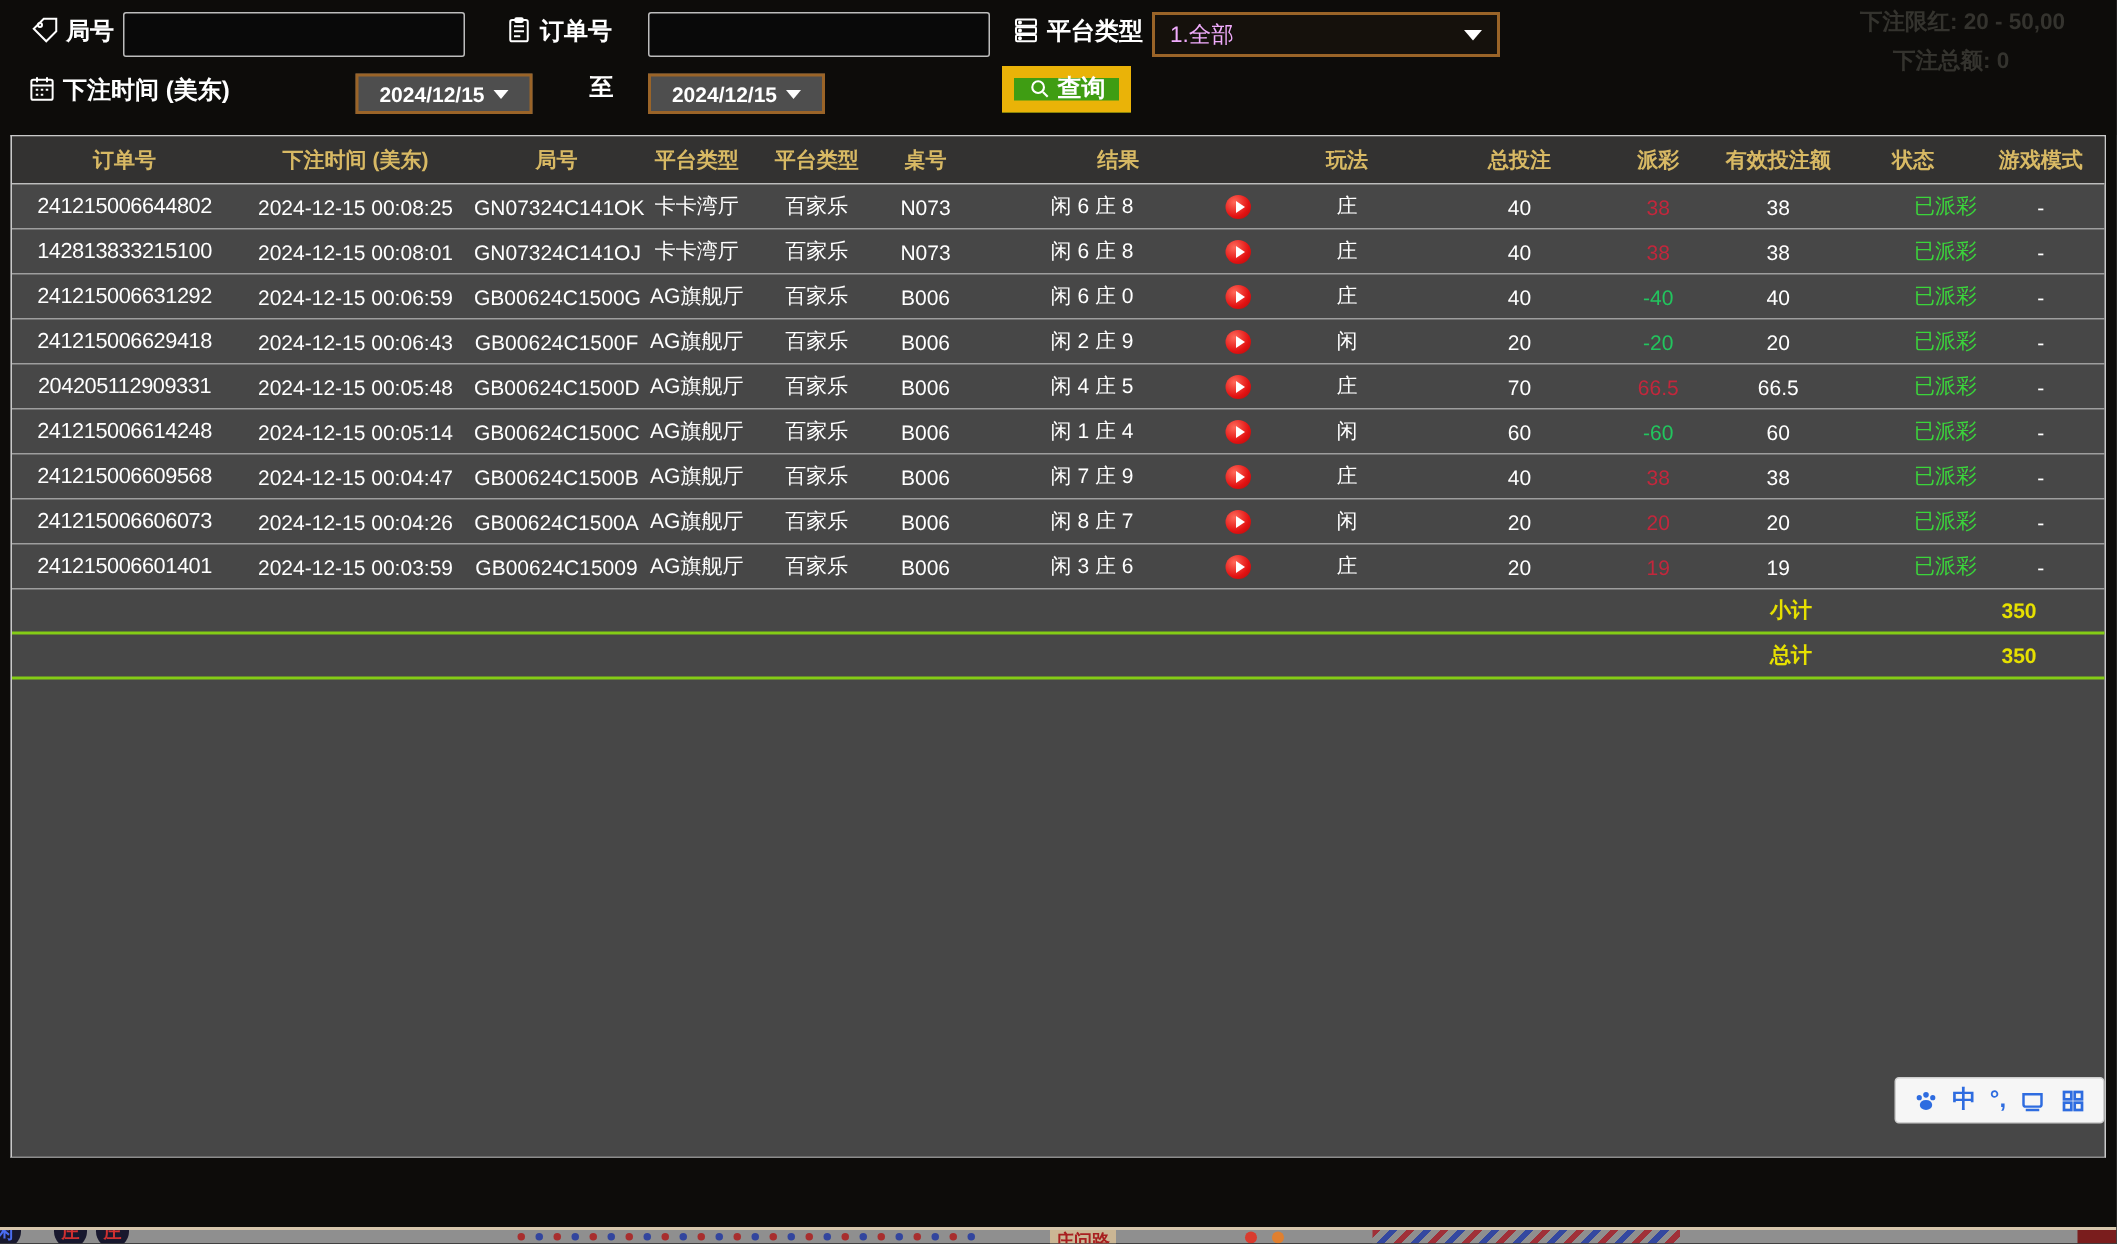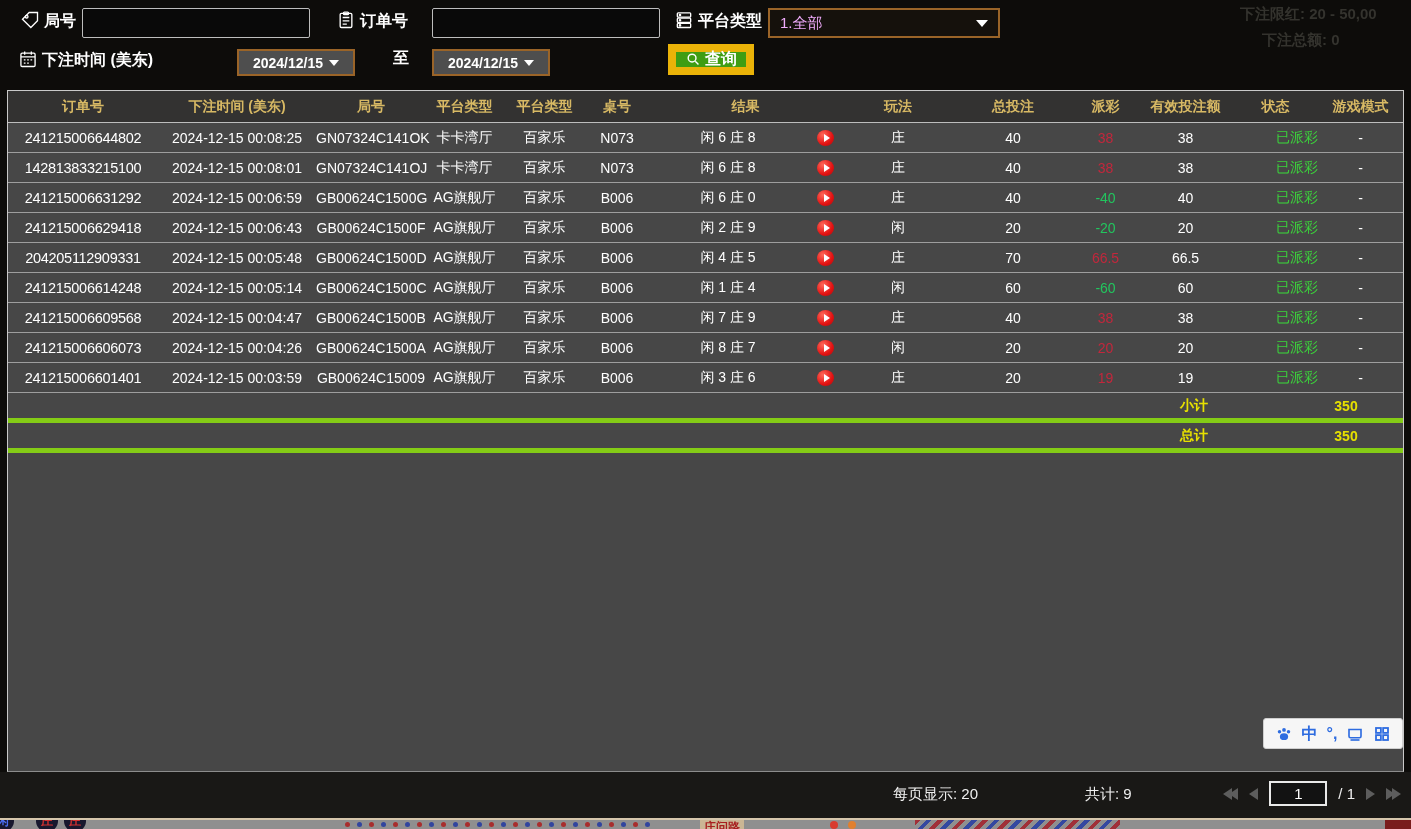--- a/index.html
+++ b/index.html
@@ -28,21 +28,21 @@
   .thead-row, .tr { display:grid; grid-template-columns:150px 158px 110px 77px 83px 62px 160px 35px 110px 120px 65px 95px 85px 1fr; align-items:center; }
   .thead-row { height:32px; background:#333231; border-bottom:1px solid #bdbdbd; }
   .th { color:#d8b964; font-size:14px; font-weight:bold; text-align:center; }
   .th.span2 { grid-column:7 / span 2;font-family:Liberation Serif, serif; }
   .tr { height:30px; border-bottom:1px solid #9e9e9e; }
   .td { color:#fff; font-size:14px; text-align:center; white-space:nowrap; }
   .td.c-order { font-size:14.5px; letter-spacing:-0.3px; }
   .td.pos { color:#c2273c; }
   .td.neg { color:#22c55e; }
   .td.status-green { color:#3bd43b;text-align:right; }
-  .tr.sum { border-bottom:5px solid #84cc16;gap:37px; }
+  .tr.sum { border-bottom:2px solid #84cc16;gap:37px; }
   .tr.sum .td { color:#e6e000; font-weight:bold; }
   .play-icon { width:17px; height:16px; display:inline-block; position:relative; border-radius:50%;
                background:radial-gradient(circle at 35% 30%, #ff6a5a, #e31212 60%, #a90c0c); vertical-align:middle; cursor:pointer; }
   .play-icon::after { content:""; position:absolute; left:6.5px; top:4px; border-left:6px solid #fff; border-top:4px solid transparent; border-bottom:4px solid transparent; }
 
   
   .imebar { position:absolute; left:1255px; top:627px; width:140px; height:31px; background:#f6f6f6; border:1px solid #cfcfcf; border-radius:3px; display:flex; align-items:center; justify-content:space-around; padding:0 6px; }
   .imebar .ime-item { color:#2e6ce0; font-size:16px; font-weight:bold; cursor:pointer; line-height:1; }
   .imebar svg { width:18px; height:18px; display:block; cursor:pointer; }
 
@@ -351,42 +351,20 @@
         </svg>
       <svg viewBox="0 0 24 24" fill="none" stroke="#2e6ce0" stroke-width="2.4">
           <rect x="4" y="4" width="6.5" height="6.5"></rect>
           <rect x="13.5" y="4" width="6.5" height="6.5"></rect>
           <rect x="4" y="13.5" width="6.5" height="6.5"></rect>
           <rect x="13.5" y="13.5" width="6.5" height="6.5"></rect>
         </svg>
     </div>
   </div>
 
-  <div class="pagebar">
-    <span class="pg-text" style="left:893px;">每页显示: 20</span>
-    <span class="pg-text" style="left:1085px;">共计: 9</span>
-    <div class="pg-controls">
-      <span class="pg-arrow">
-          <i class="tri l"></i>
-          <i class="tri l"></i>
-        </span>
-      <span class="pg-arrow">
-          <i class="tri l"></i>
-        </span>
-      <input class="pg-input" value="1" style="">
-      <span class="pg-of">/  1</span>
-      <span class="pg-arrow">
-          <i class="tri r"></i>
-        </span>
-      <span class="pg-arrow">
-          <i class="tri r"></i>
-          <i class="tri r"></i>
-        </span>
-    </div>
-  </div>
 
   <div class="creamline"></div>
   <div class="bleed">
     <span class="road-circle p" style="left:-8px;">闲</span>
     <span class="road-circle b" style="left:36px;">庄</span>
     <span class="road-circle b" style="left:64px;">庄</span>
     <span class="dotrow">
       <i></i>
         <i></i>
         <i></i>

